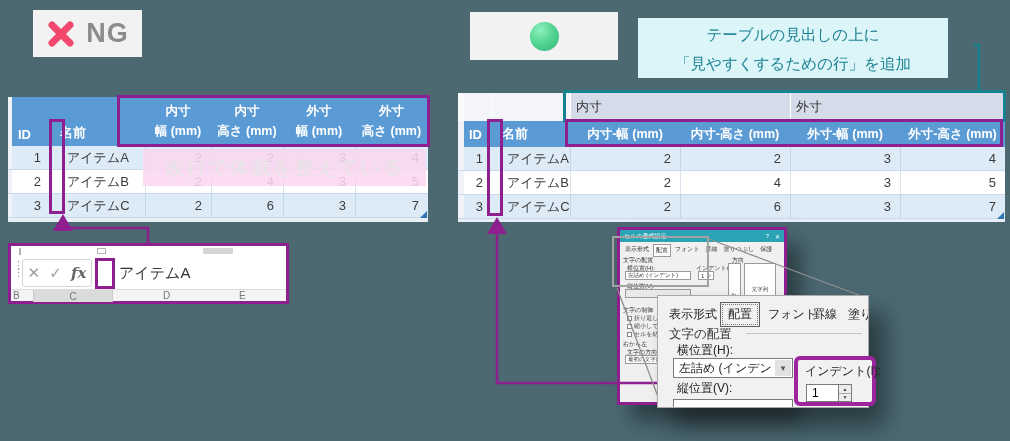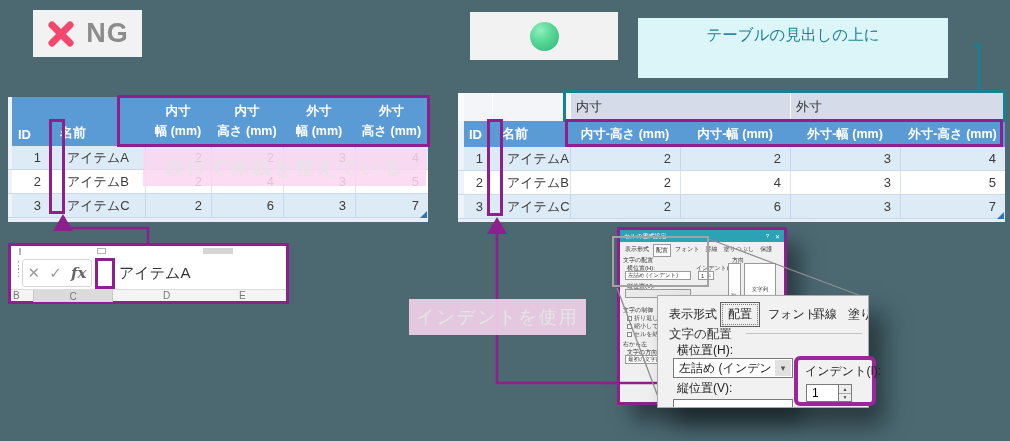--- a/index.html
+++ b/index.html
@@ -106,20 +106,21 @@
     </svg>
     <span class="badge-label" style="color:#8C8C8C;">NG</span>
   </div>
 
   <div class="badge" style="left:470px;top:12px;width:148px;height:48px;">
     <span class="sol-dot"></span>
   </div>
 
   <div class="note">
     <div>テーブルの見出しの上に</div>
+    <div>「見やすくするための行」を追加</div>
   </div>
 
   <div class="abs" style="left:8px;top:97px;width:420px;height:125px;">
 
     <div class="xrow" style="top:0;height:49px;">
       <div class="cell sliver" style="width:4px;height:49px;"></div>
       <div class="cell hdr" style="width:38px;height:49px;align-items:flex-end;padding:0 0 4px 6px;">ID</div>
       <div class="cell hdr" style="width:95px;height:49px;align-items:flex-end;padding:0 0 4px 10px;">名前</div>
       <div class="cell hdr h2l" style="width:66px;height:49px;">
         <span>内寸</span>
@@ -177,22 +178,22 @@
       <div class="cell" style="width:28px;height:28px;background:#F4F5F8;"></div>
       <div class="cell" style="width:78px;height:28px;background:#F4F5F8;border-left:1px solid #fff;"></div>
       <div class="cell grp" style="width:220px;height:28px;">内寸</div>
       <div class="cell grp" style="width:215px;height:28px;">外寸</div>
     </div>
 
     <div class="xrow" style="top:28px;height:26px;">
       <div class="cell sliver" style="width:6px;height:26px;"></div>
       <div class="cell hdr" style="width:28px;padding-left:5px;">ID</div>
       <div class="cell hdr" style="width:78px;padding-left:10px;">名前</div>
+      <div class="cell hdr" style="width:110px;justify-content:center;font-size:12.5px;">内寸-幅 (mm)</div>
       <div class="cell hdr" style="width:110px;justify-content:center;font-size:12.5px;">内寸-高さ (mm)</div>
-      <div class="cell hdr" style="width:110px;justify-content:center;font-size:12.5px;">内寸-幅 (mm)</div>
       <div class="cell hdr" style="width:110px;justify-content:center;font-size:12.5px;">外寸-幅 (mm)</div>
       <div class="cell hdr" style="width:105px;justify-content:center;font-size:12.5px;">外寸-高さ (mm)</div>
     </div>
 
     <div class="xrow grid-r" style="top:54px;height:24px;">
       <div class="cell sliver" style="width:6px;"></div>
       <div class="cell num r-light" style="width:28px;">1</div>
       <div class="cell nm r-light" style="width:78px;padding-left:15px;">アイテムA</div>
       <div class="cell num r-light vline" style="width:110px;">2</div>
       <div class="cell num r-light vline" style="width:110px;">2</div>
@@ -308,21 +309,20 @@
     <polyline points="974,45 979,45 979,90" fill="none" stroke="#17828F" stroke-width="2.5"></polyline>
     <polyline points="148,244 148,228 63,228" fill="none" stroke="#8E1F8F" stroke-width="2.5"></polyline>
     <polygon points="63,214 53,231 73,231" fill="#8E1F8F"></polygon>
     <polyline points="659,383 497,383 497,232" fill="none" stroke="#8E1F8F" stroke-width="2.5"></polyline>
     <polygon points="497,217 487,234 507,234" fill="#8E1F8F"></polygon>
     <line x1="709" y1="239" x2="864" y2="297" stroke="#8F8F8F" stroke-width="1.3"></line>
     <line x1="617" y1="288" x2="660" y2="402" stroke="#8F8F8F" stroke-width="1.3"></line>
   </svg>
 
   <div class="pink" style="left:143px;top:149px;width:283px;height:37px;font-size:19.5px;">改行で体裁を整えている</div>
-  <div class="pink" style="left:409px;top:299px;width:177px;height:36px;font-size:18px;">インデントを使用</div>
 
   <div class="mag">
     <span class="mag-tab" style="left:11px;">表示形式</span>
     <span class="mag-tab on" style="left:62px;">配置</span>
     <span class="mag-tab" style="left:110px;">フォント</span>
     <span class="mag-tab" style="left:155px;">罫線</span>
     <span class="mag-tab" style="left:190px;">塗りつぶし</span>
     <span class="mag-group">文字の配置</span>
     <span class="mag-line"></span>
     <span class="abs" style="left:19px;top:46px;">横位置(H):</span>

